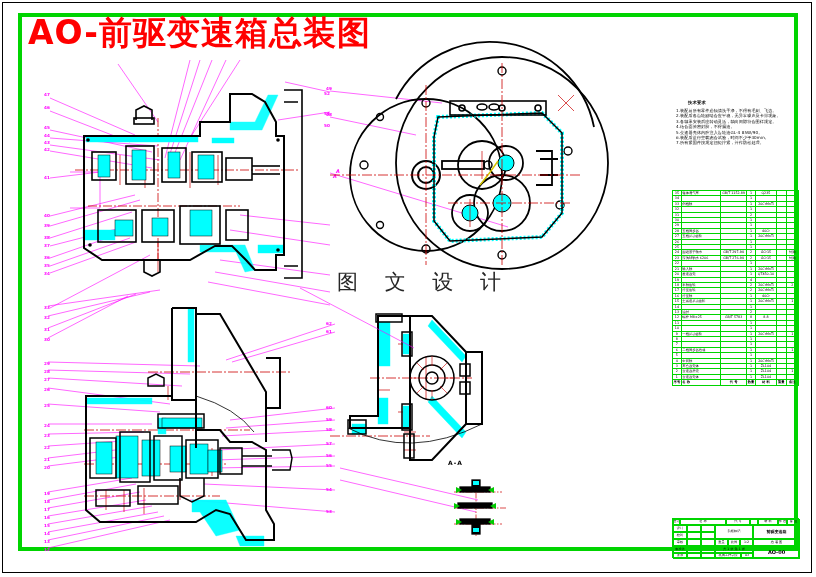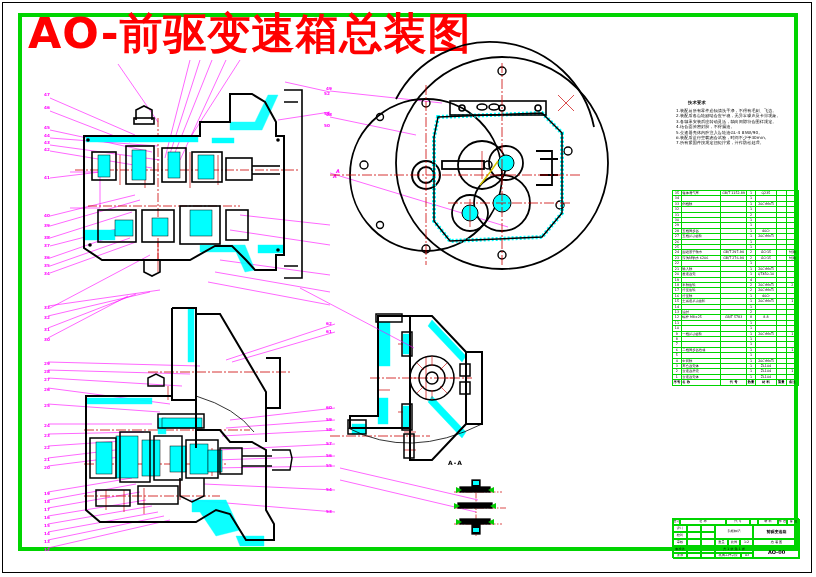--- a/index.html
+++ b/index.html
@@ -9,21 +9,21 @@
 
   
   .outer-border{position:absolute;left:2px;top:2px;width:810px;height:571px;border:1px solid #000;box-sizing:border-box;}
 
   
   .green-frame{position:absolute;left:18px;top:13px;width:780px;height:538px;border:4px solid #00d400;box-sizing:border-box;}
 
   
   .dwg-title{
     position:absolute;left:28px;top:14px;
-    color:#ff0000;font-size:43px;font-weight:bold;letter-spacing:1px;
+    color:#ff0000;font-size:33px;font-weight:bold;letter-spacing:1px;
     font-family:"DejaVu Sans","Liberation Sans",sans-serif;
     white-space:nowrap;line-height:38px;
   }
 
   
   .watermark{
     position:absolute;left:337px;top:268px;
     color:#262626;font-size:21px;letter-spacing:10px;white-space:nowrap;
     font-family:"DejaVu Sans","Liberation Sans",sans-serif;
   }
@@ -281,20 +281,21 @@
         <line x1="228" y1="40" x2="244" y2="56"></line>
           <line x1="244" y1="40" x2="228" y2="56"></line>
       </g>
 
       <text x="6" y="118" fill="#ff00ff" font-size="5" font-style="italic" font-weight="bold">A</text>
     </svg>
   </div>
   <div class="callout" style="left:326px;top:87px;">49</div>
   <div class="callout" style="left:326px;top:113px;">48</div>
 
+  <div class="watermark">图 文 设 计</div>
 
   <div class="view" style="left:40px;top:300px;">
     <svg width="295" height="250" viewBox="0 0 295 250">
 
       <g stroke="#ff00ff" stroke-width="0.6" fill="none">
         <line x1="8" y1="6" x2="120" y2="-10"></line>
         <line x1="8" y1="16" x2="110" y2="-8"></line>
         <line x1="8" y1="28" x2="96" y2="-6"></line>
         <line x1="8" y1="38" x2="88" y2="-4"></line>
         <line x1="8" y1="62" x2="160" y2="66"></line>

